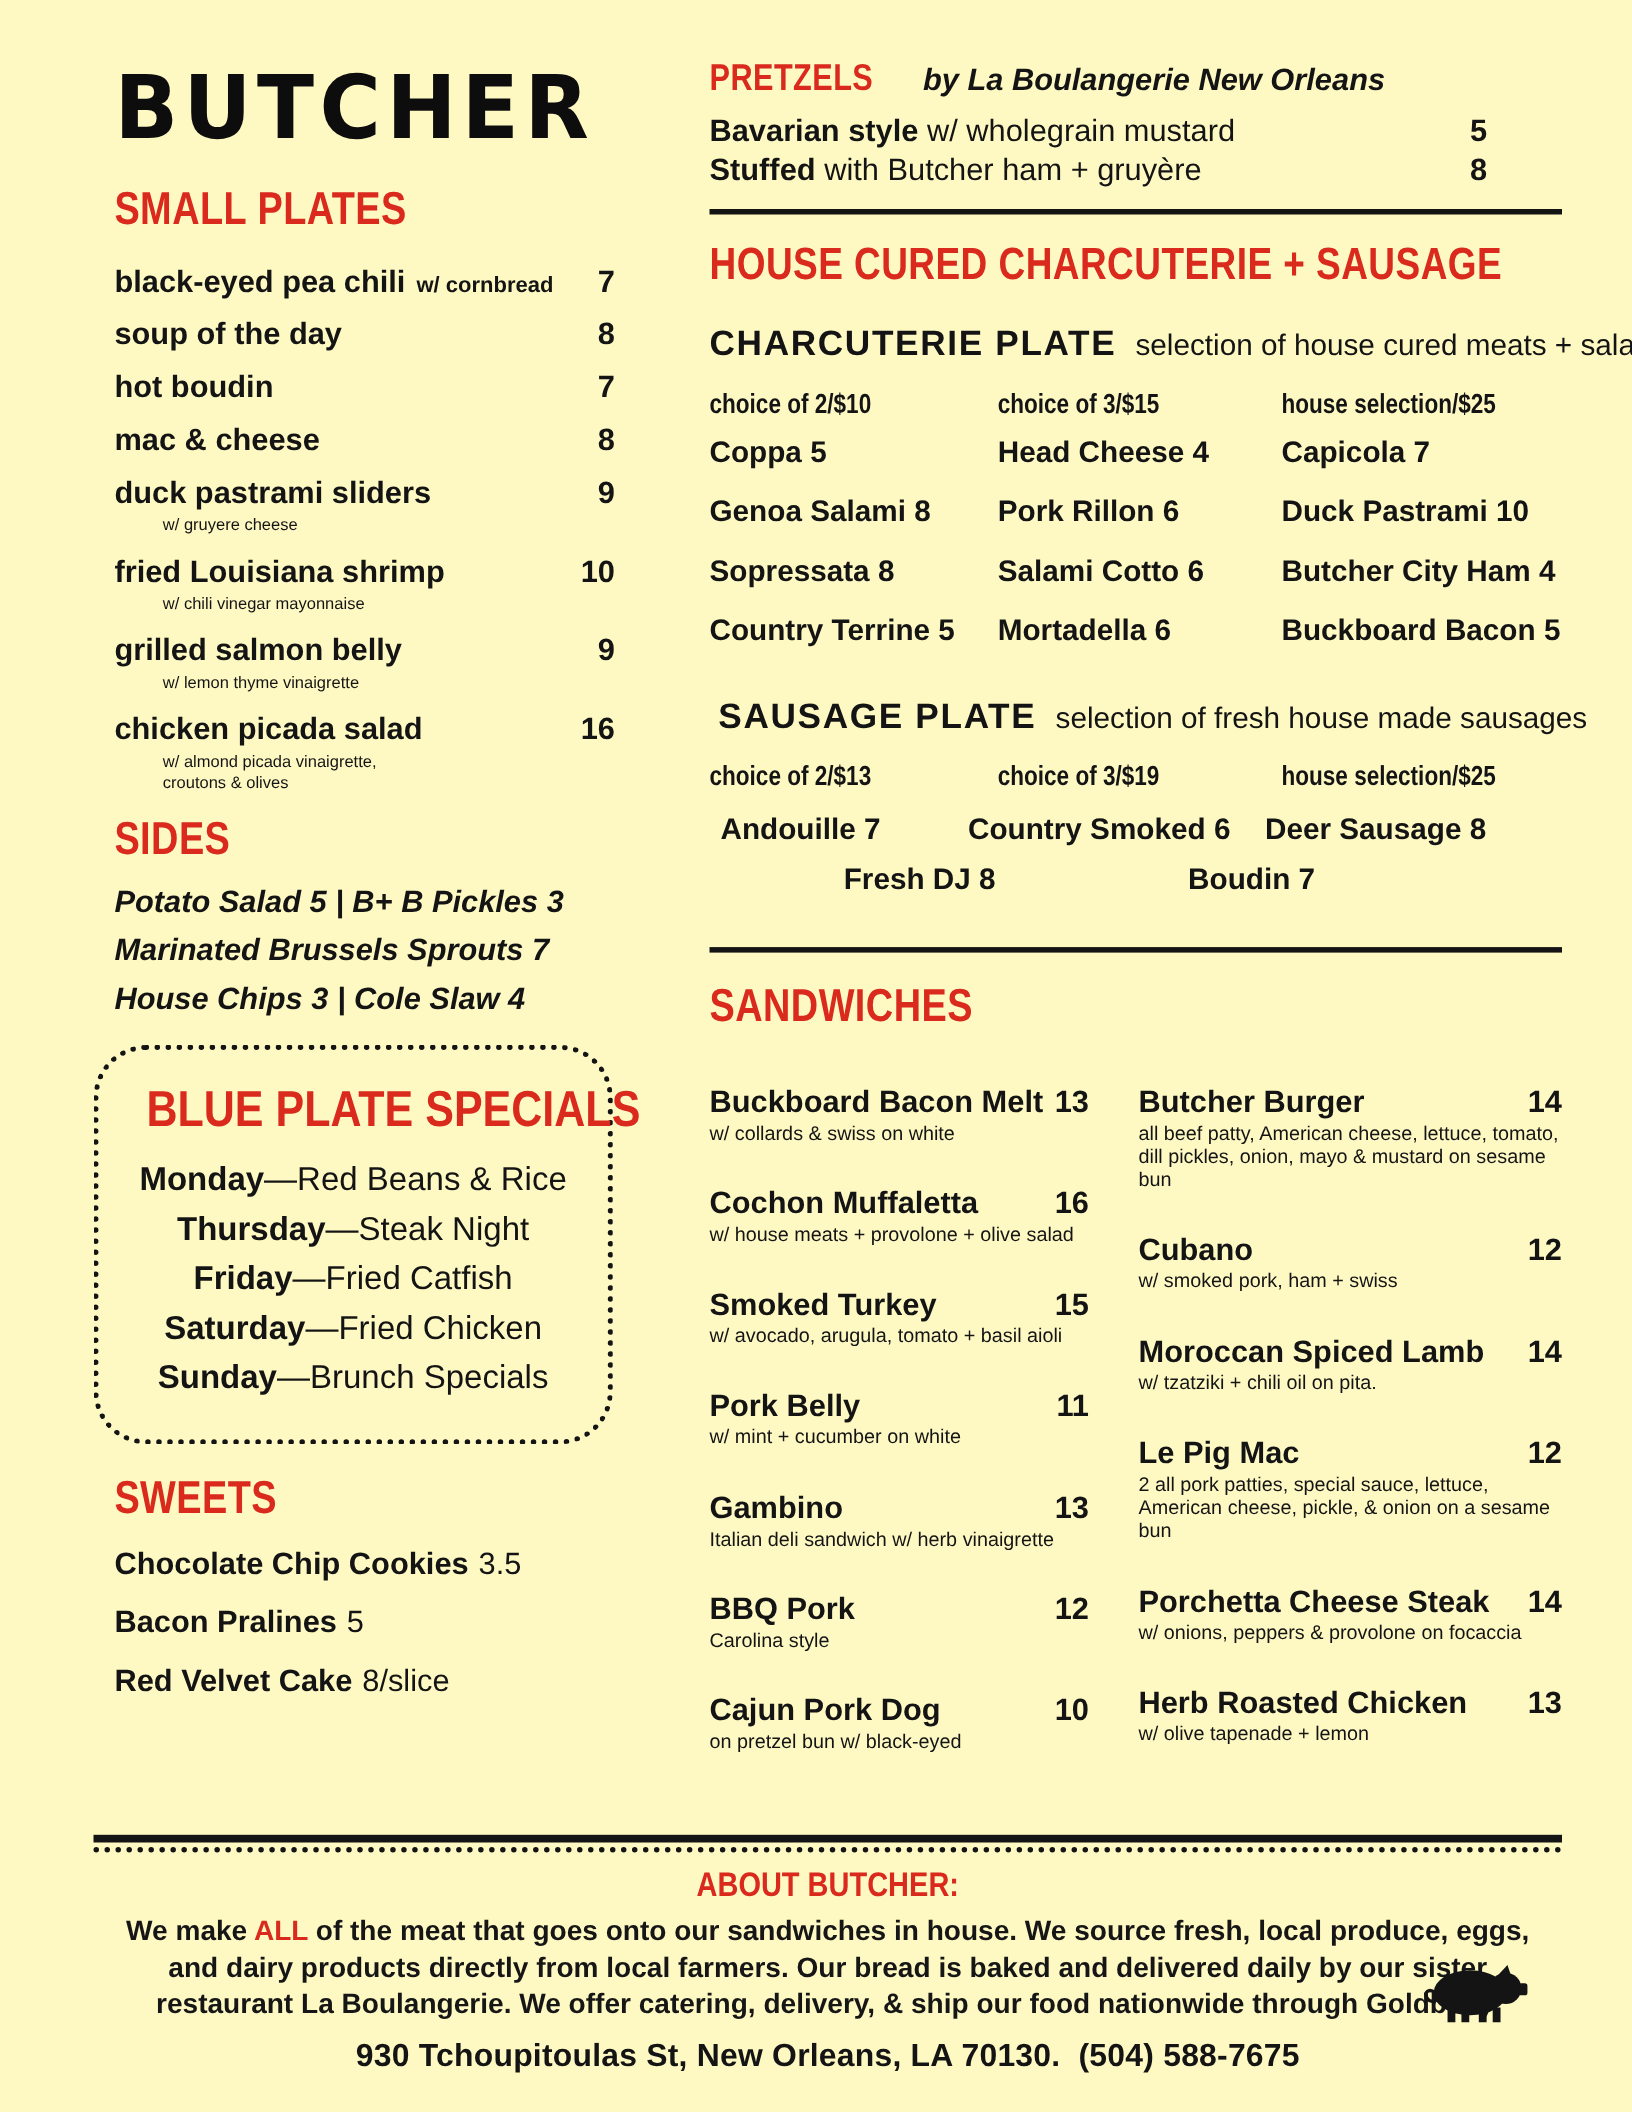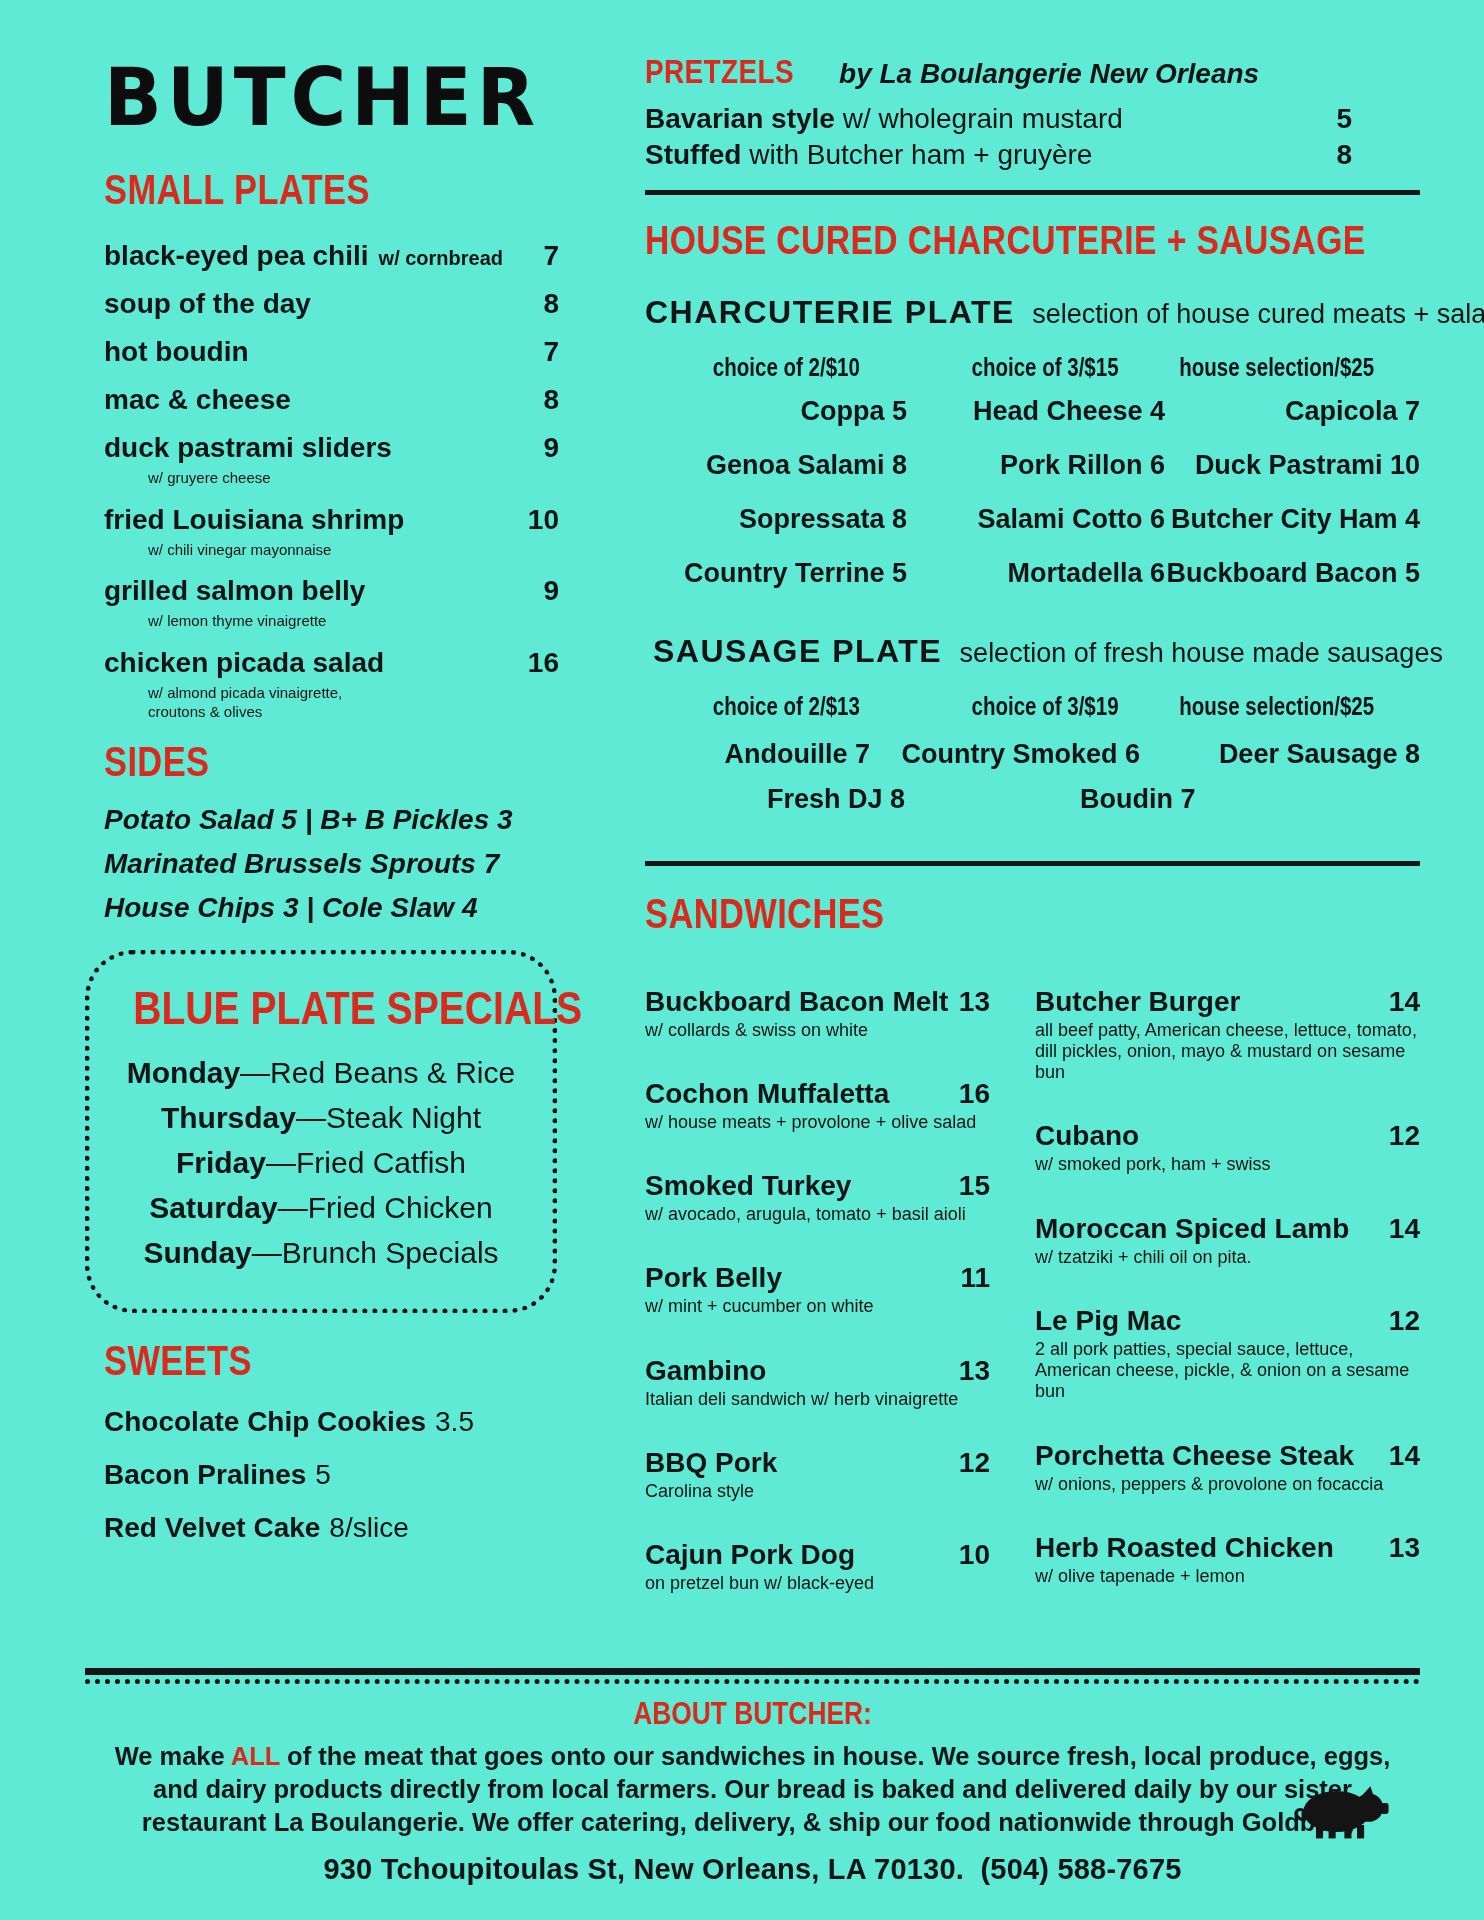--- a/index.html
+++ b/index.html
@@ -2,21 +2,21 @@
 <html><head>
 <meta charset="utf-8">
 <style>
   * { margin:0; padding:0; box-sizing:border-box; }
   html,body { background:#ffffff; }
   body {
     width:1484px; height:1920px; position:relative;
     font-family:"Liberation Sans", sans-serif; color:#141414;
     -webkit-font-smoothing:antialiased;
   }
-  .page { position:absolute; inset:0; background:#5eead4; }
+  .page { position:absolute; inset:0; background:#fef9c3; }
 
   
   .h-red {
     color:#d92a1d; font-weight:700; font-size:42px; letter-spacing:.5px;
     transform:scaleX(.82); transform-origin:left; white-space:nowrap;
   }
   .h-red.small { font-size:34px; display:inline-block; vertical-align:baseline; }
 
   
   .col-left  { position:absolute; left:104px; top:56px;  width:455px; }
@@ -73,21 +73,21 @@
   .rule  { border-top:5px solid #141414; margin-top:16px; }
   .rule2 { margin-top:46px; }
 
   
   .big-heading { margin-top:22px; font-size:41px; }
   .plate-line { margin-top:30px; white-space:nowrap; }
   .plate-line.sausage { margin-top:44px; padding-left:8px; }
   .plate-h { font-size:32px; font-weight:700; letter-spacing:1.5px; }
   .plate-sub { font-size:27px; font-weight:400; margin-left:13px; letter-spacing:0; }
 
-  .choice-grid { display:grid; grid-template-columns:262px 258px auto; margin-top:22px;text-align:right; }
+  .choice-grid { display:grid; grid-template-columns:262px 258px auto; margin-top:22px; }
   .choice { font-size:25px; font-weight:700; display:inline-block;
             transform:scaleX(.82); transform-origin:left; white-space:nowrap; }
   .cells { margin-top:14px; row-gap:23px; }
   .cell { font-size:27px; font-weight:700; white-space:nowrap; }
 
   .srow1 { grid-template-columns:225px 270px auto; margin-top:18px; }
   .srow1 .cell { padding-left:10px; }
   .srow2 { display:flex; margin:14px 0 0 122px; gap:175px; }
   .srow2 .cell { padding-left:0; }
 

